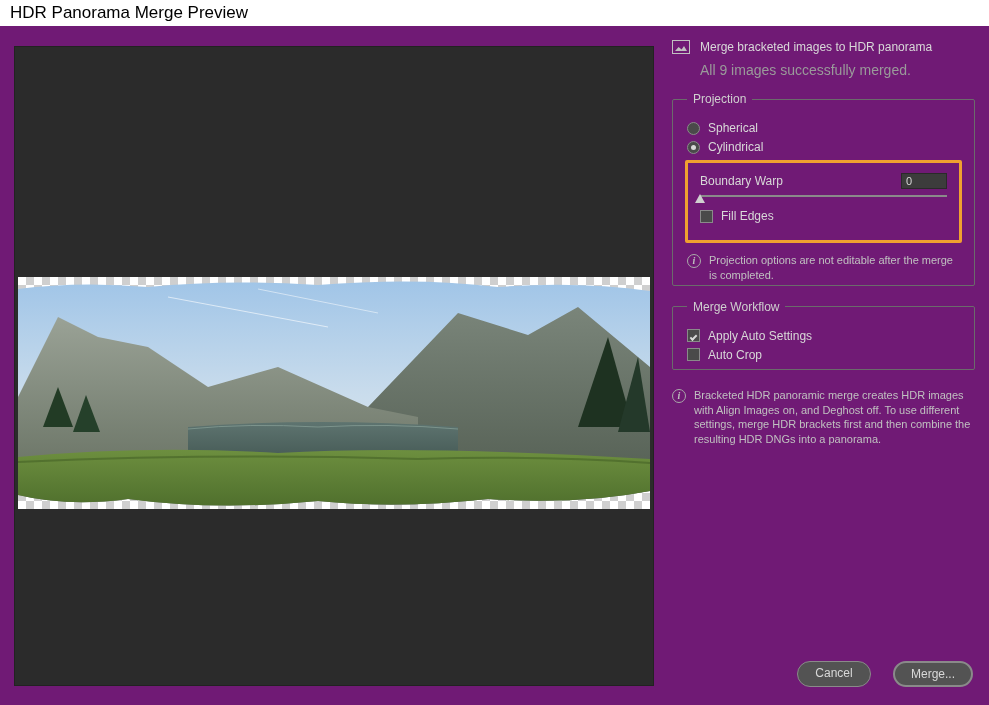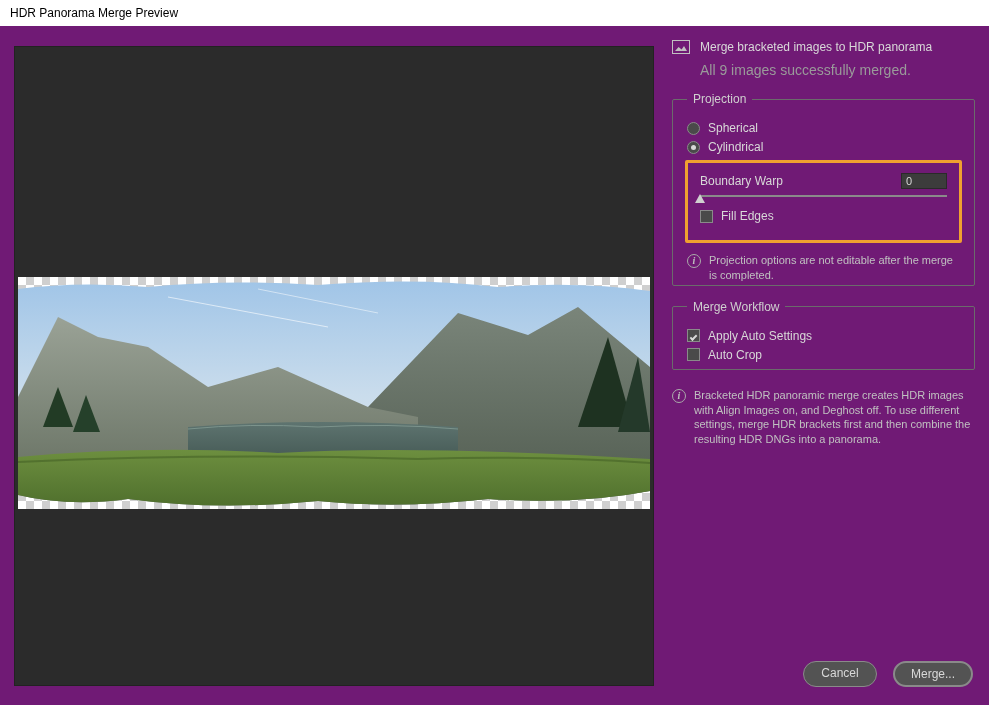--- a/index.html
+++ b/index.html
@@ -6,21 +6,21 @@
   html, body {
     margin: 0; padding: 0;
     width: 989px; height: 705px;
     font-family: "Segoe UI", Tahoma, Arial, sans-serif;
     background: #ffffff;
     overflow: hidden;
   }
   .title-bar {
     height: 26px;
     padding: 4px 10px;
-    font-size: 12px;
+    font-size: 17px;
     color: #000;
     background: #fff;
     display: flex; align-items: center;
   }
   .app-body {
     position: relative;
     width: 989px;
     height: 679px;
     background: #701a75;
     display: flex;
@@ -192,21 +192,21 @@
     font-style: italic;
     font-weight: bold;
     font-size: 10px;
     font-family: Georgia, serif;
     color: #c0c0c0;
   }
   .footer {
     margin-top: auto;
     display: flex;
     justify-content: flex-end;
-    gap: 16px;
+    gap: 22px;
     padding: 6px 2px 8px 0;
   }
   .btn {
     min-width: 74px;
     padding: 4px 16px;
     border: 1px solid #8a8a8a;
     border-radius: 13px;
     background: #535353;
     color: #d8d8d8;
     font-size: 12px;

